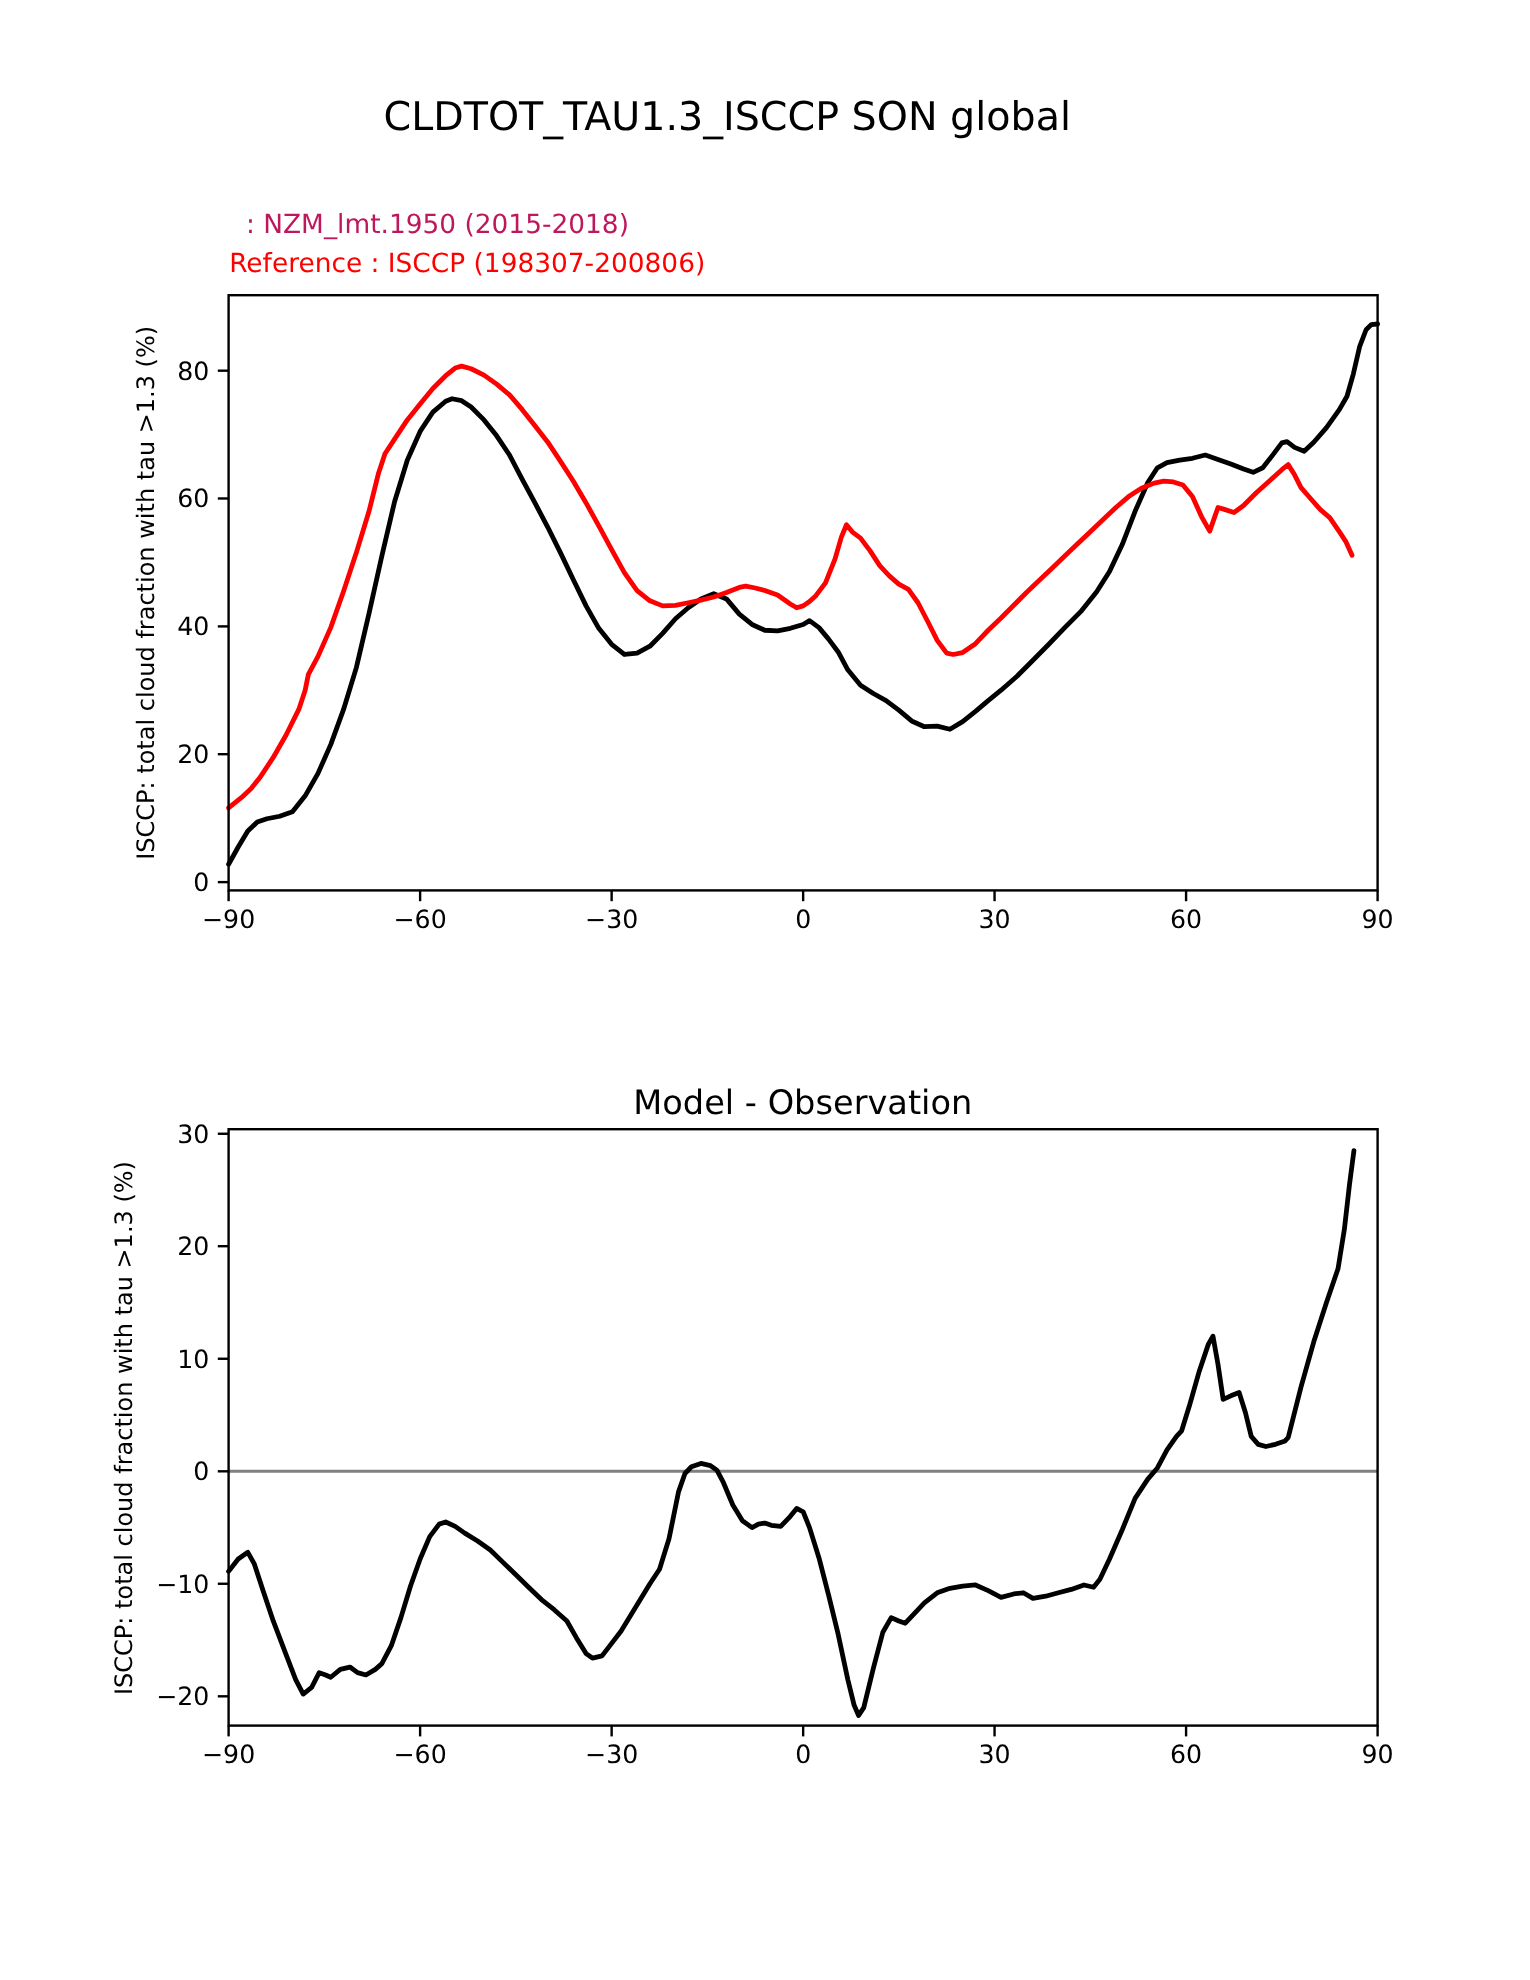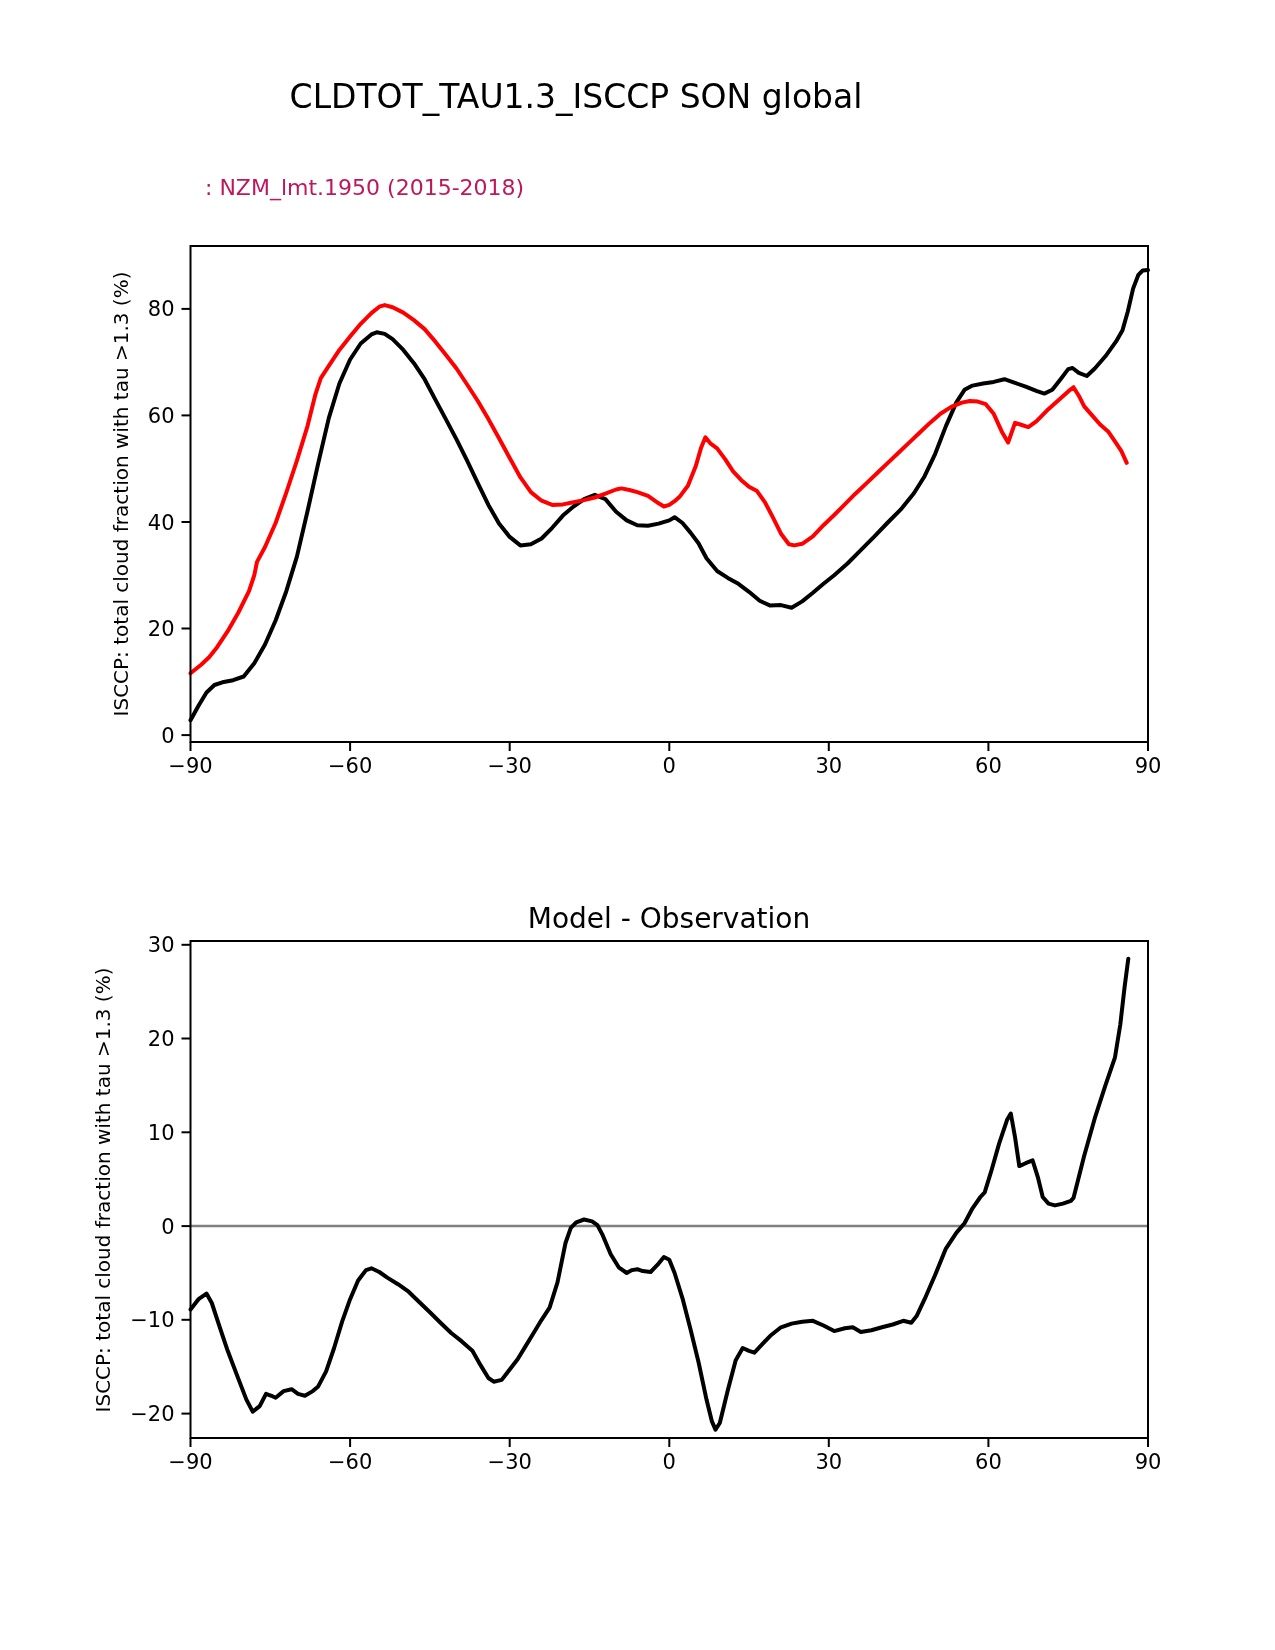--- a/index.html
+++ b/index.html
@@ -5,21 +5,21 @@
   html,body{margin:0;padding:0;background:#ffffff;}
   .figure{
     position:relative;
     width:1275px;height:1650px;
     background:#ffffff;
     font-family:"DejaVu Sans","Liberation Sans",sans-serif;
     overflow:hidden;
   }
   .fig-title{
     position:absolute;
-    left:576px;top:77px;
+    left:606px;top:77px;
     transform:translateX(-50%);
     font-size:33px;color:#000000;
     white-space:pre;
   }
   .legend-line{
     position:absolute;
     font-size:22px;
     white-space:pre;
   }
   .legend-model{left:205px;top:175px;color:#be185d;}
@@ -41,20 +41,21 @@
   .ylabel-bottom{left:103px;top:1190px;}
   svg{position:absolute;left:0;top:0;}
   svg text{font-family:"DejaVu Sans","Liberation Sans",sans-serif;}
 </style>
 </head>
 <body>
 
 <div class="figure">
   <div class="fig-title">CLDTOT_TAU1.3_ISCCP SON global</div>
   <div class="legend-line legend-model">: NZM_lmt.1950 (2015-2018)</div>
+  <div class="legend-line legend-reference">Reference : ISCCP (198307-200806)</div>
   <div class="ylabel ylabel-top">ISCCP: total cloud fraction with tau &gt;1.3 (%)</div>
   <div class="ax-title">Model - Observation</div>
   <div class="ylabel ylabel-bottom">ISCCP: total cloud fraction with tau &gt;1.3 (%)</div>
   <svg id="plots" width="1275" height="1650" viewBox="0 0 1275 1650">
       <g>
         <polyline points="190.5,720.2 198.5,705.8 206.5,692.5 214.4,685.0 222.4,682.3 233.1,680.2 243.7,676.5 254.3,663.2 265.0,644.5 275.6,620.5 286.3,591.2 296.9,556.6 307.5,511.3 318.2,463.4 328.8,418.1 339.4,383.5 350.1,359.5 360.7,343.5 371.4,334.4 376.7,332.3 384.7,333.9 392.6,339.2 403.3,349.9 413.9,363.2 424.6,379.2 435.2,399.4 445.8,419.1 456.5,439.4 467.1,460.7 477.8,483.1 488.4,504.9 499.0,523.6 509.7,536.9 520.3,545.4 530.9,544.3 541.6,538.5 552.2,527.8 562.9,515.6 573.5,506.5 584.1,499.1 594.8,494.8 605.4,499.1 616.1,511.8 626.7,520.4 637.3,525.2 648.0,525.7 658.6,523.6 669.3,520.4 674.6,517.2 682.5,523.0 690.5,532.6 698.5,543.3 706.5,558.2 717.1,571.0 727.8,577.9 738.4,583.8 749.0,591.8 759.7,600.8 770.3,605.6 781.0,605.1 791.6,607.7 802.2,601.4 812.9,592.8 823.5,583.8 834.2,575.2 847.5,563.5 860.8,550.2 874.0,536.9 887.3,523.0 900.6,509.7 913.9,493.2 924.6,476.2 935.2,453.8 945.9,426.1 956.5,402.1 964.5,389.8 972.5,385.6 983.1,383.5 993.7,381.9 1004.4,379.2 1015.0,382.9 1025.7,386.6 1036.3,390.9 1044.3,393.6 1052.3,389.8 1060.2,379.7 1068.2,369.1 1072.5,368.0 1078.8,372.8 1086.8,376.0 1094.8,368.5 1105.4,356.3 1116.1,341.4 1122.5,330.2 1127.8,311.5 1133.1,288.6 1138.4,274.8 1142.7,270.5 1148.0,270.0" fill="none" stroke="#000000" stroke-width="4" stroke-linejoin="round" stroke-linecap="round"></polyline>
         <polyline points="190.5,673.3 201.1,664.7 209.1,657.3 217.1,647.2 227.7,631.2 238.4,612.5 249.0,591.2 254.3,575.2 257.0,561.9 265.0,547.0 275.6,523.0 286.3,492.7 296.9,460.7 307.5,426.1 315.5,394.1 320.8,378.1 328.8,365.9 339.4,349.9 350.1,336.6 360.7,323.8 371.4,313.1 379.3,306.7 384.7,305.1 392.6,307.3 403.3,312.6 413.9,320.1 424.6,329.1 435.2,341.4 445.8,354.7 456.5,368.5 467.1,384.5 477.8,401.0 488.4,419.1 499.0,438.3 509.7,458.0 520.3,477.2 530.9,492.1 541.6,500.7 552.2,504.9 562.9,504.4 573.5,502.3 584.1,500.1 594.8,497.5 605.4,493.7 616.1,489.5 621.4,488.4 629.4,490.0 637.3,492.1 648.0,495.9 658.6,503.3 663.9,506.5 669.3,504.9 674.6,501.2 679.9,496.4 687.9,485.7 695.8,466.0 701.2,447.4 705.4,437.3 710.7,443.7 717.1,448.4 725.1,459.1 733.1,471.4 741.1,479.9 749.0,486.8 757.0,491.1 765.0,502.3 773.0,517.7 781.0,533.7 788.9,544.3 794.3,545.4 802.2,543.8 812.9,536.4 823.5,525.2 834.2,515.0 844.8,504.4 855.4,493.7 866.1,483.6 876.7,473.5 887.3,463.4 898.0,453.2 908.6,443.1 919.3,433.0 929.9,422.9 940.5,413.8 951.2,406.9 961.8,402.6 969.8,401.0 977.8,401.6 985.8,404.2 993.7,413.8 1001.7,431.4 1008.1,442.6 1015.0,422.9 1020.3,424.5 1028.3,427.1 1036.3,421.3 1046.9,410.6 1057.6,401.0 1068.2,391.4 1073.5,387.2 1078.8,395.7 1084.2,406.4 1092.1,415.4 1100.1,424.5 1108.1,431.4 1116.1,443.1 1121.4,451.1 1126.7,462.8" fill="none" stroke="#ff0000" stroke-width="4" stroke-linejoin="round" stroke-linecap="round"></polyline>
         <rect x="190.5" y="246" width="957.5" height="496" fill="none" stroke="#000000" stroke-width="2"></rect>
         <line x1="190.5" x2="190.5" y1="742" y2="751" stroke="#000000" stroke-width="2"></line>
         <text x="190.5" y="773" text-anchor="middle" font-size="21" fill="#000000">−90</text>

